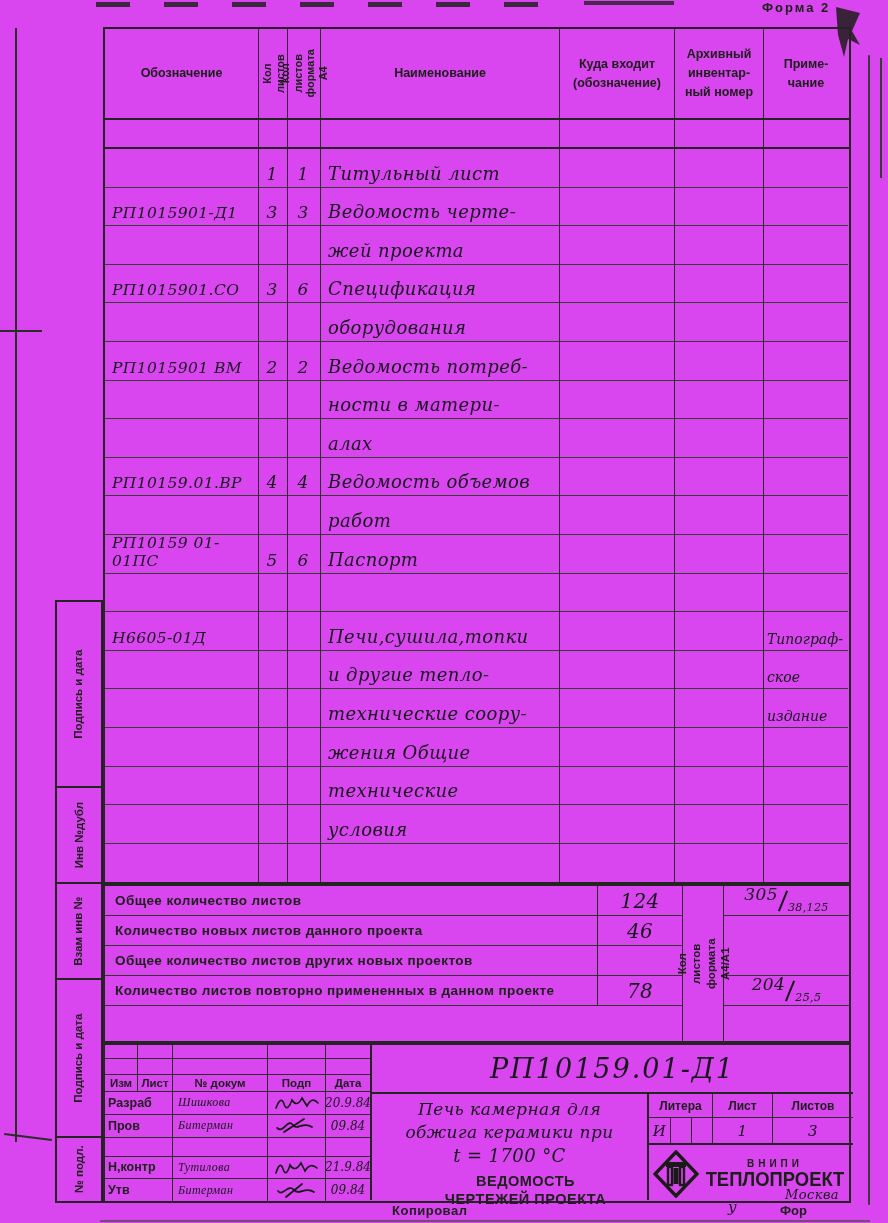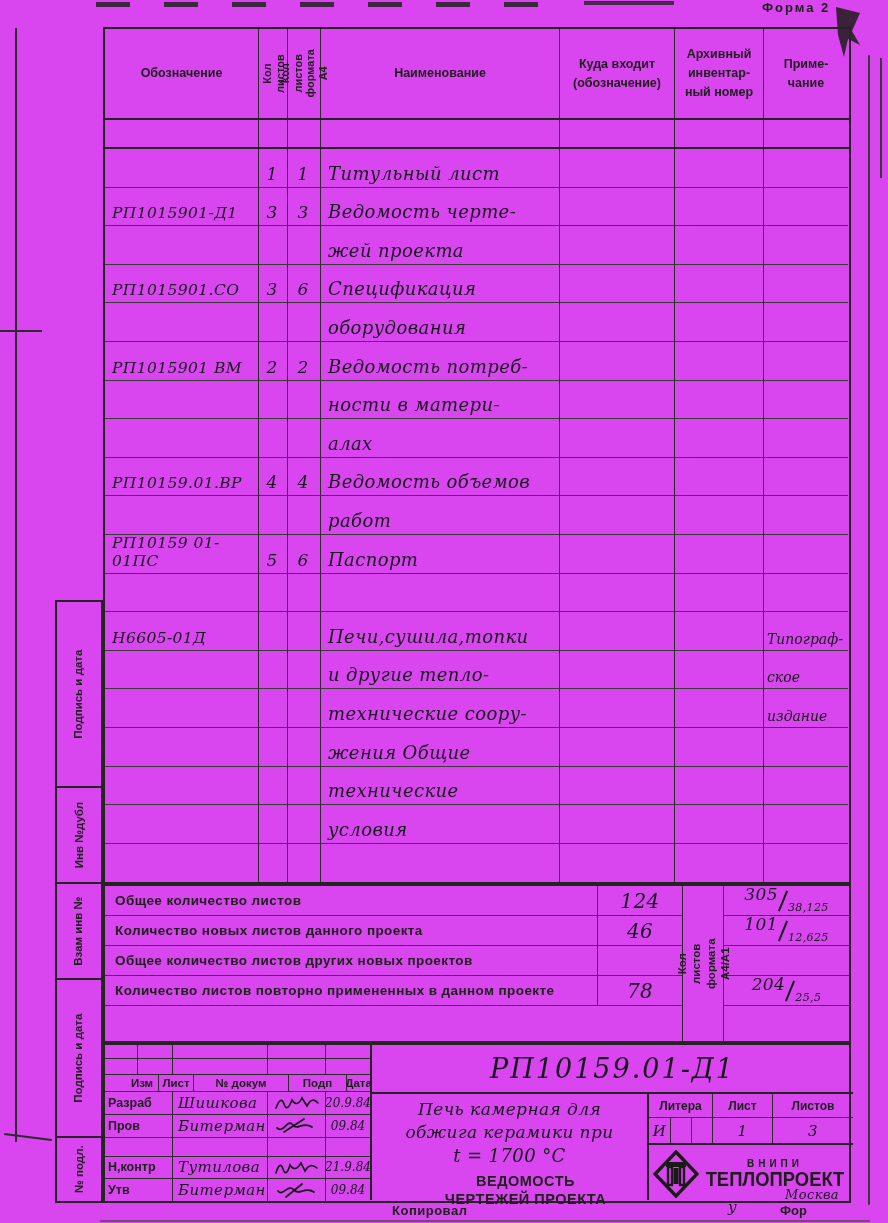--- a/index.html
+++ b/index.html
@@ -65,29 +65,29 @@
   .frac{display:flex;align-items:center;justify-content:center;}
   .frac .fnum{font-size:17px;transform:translateY(-7px);}
   .frac .fden{font-size:11px;transform:translateY(7px);}
   .fslash{display:inline-block;width:2px;height:22px;background:#17171d;transform:rotate(22deg);margin:0 4px;}
   
   .tblock{position:absolute;left:103px;top:1043px;width:748px;height:160px;
     border:2.5px solid #242422;box-sizing:border-box;}
   .tb-left{position:absolute;left:0;top:0;width:265px;height:100%;display:flex;flex-direction:column;}
   .tb-r0{display:grid;grid-template-columns:33px 35px 95px 58px auto;}
   .tb-r0 div{border-right:1.4px solid #2c2c2a;border-bottom:1.4px solid #2c2c2a;}
-  .tb-hdr{display:grid;grid-template-columns:33px 35px 95px 58px auto;height:16px;border-bottom:1.6px solid #2c2c2a;padding-left:21px;}
+  .tb-hdr{display:grid;grid-template-columns:33px 35px 95px 58px auto;height:16px;border-bottom:1.6px solid #2c2c2a;}
   .tb-hdr div{border-right:1.4px solid #2c2c2a;font-size:11.5px;font-weight:bold;
     display:flex;align-items:center;justify-content:center;overflow:hidden;}
   .tb-row{display:grid;grid-template-columns:68px 95px 58px auto;border-bottom:1.4px solid #2c2c2a;flex:1;}
   .tb-row:last-child{border-bottom:none;}
   .tb-row div{border-right:1.4px solid #2c2c2a;display:flex;align-items:center;overflow:hidden;}
   .tb-row div:last-child,.tb-hdr div:last-child,.tb-r0 div:last-child{border-right:none;}
   .tb-role{font-size:12.5px;font-weight:bold;padding-left:3px;}
-  .tb-name{font-size:15px;padding-left:5px;}
+  .tb-name{font-size:12px;padding-left:5px;font-family:Liberation Serif, serif;}
   .tb-sig{justify-content:center;}
   .tb-date{font-size:12px;justify-content:center;letter-spacing:0;}
   .docnum{position:absolute;left:265px;top:0;width:483px;height:49px;box-sizing:border-box;
     border-left:2px solid #242422;border-bottom:2px solid #242422;
     display:flex;align-items:center;justify-content:center;font-size:27px;letter-spacing:2px;}
   .ttitle{position:absolute;left:265px;top:49px;width:277px;height:106px;box-sizing:border-box;
     border-left:2px solid #242422;text-align:center;padding-top:4px;}
   .ttitle .tline{font-size:17px;line-height:1.35;}
   .ttitle .ttemp{font-size:18px;}
   .ttitle .doctype{font-size:14.5px;font-weight:bold;line-height:1.2;letter-spacing:.5px;margin-top:5px;padding-left:32px;}
@@ -356,27 +356,20 @@
             <span class="fnum">305</span>
             <span class="fslash"></span>
             <span class="fden">38,125</span>
           </span>
       </div>
     </div>
     <div class="srow">
       <div class="scell s-label pr">Количество новых листов данного проекта</div>
       <div class="scell s-value hand">46</div>
       <div class="scell s-spacer"></div>
-      <div class="scell s-frac">
-        <span class="frac hand">
-            <span class="fnum">101</span>
-            <span class="fslash"></span>
-            <span class="fden">12,625</span>
-          </span>
-      </div>
     </div>
     <div class="srow">
       <div class="scell s-label pr">Общее количество листов других новых проектов</div>
       <div class="scell s-value hand"></div>
       <div class="scell s-spacer"></div>
       <div class="scell s-frac"></div>
     </div>
     <div class="srow">
       <div class="scell s-label pr">Количество листов повторно примененных в данном проекте</div>
       <div class="scell s-value hand">78</div>

